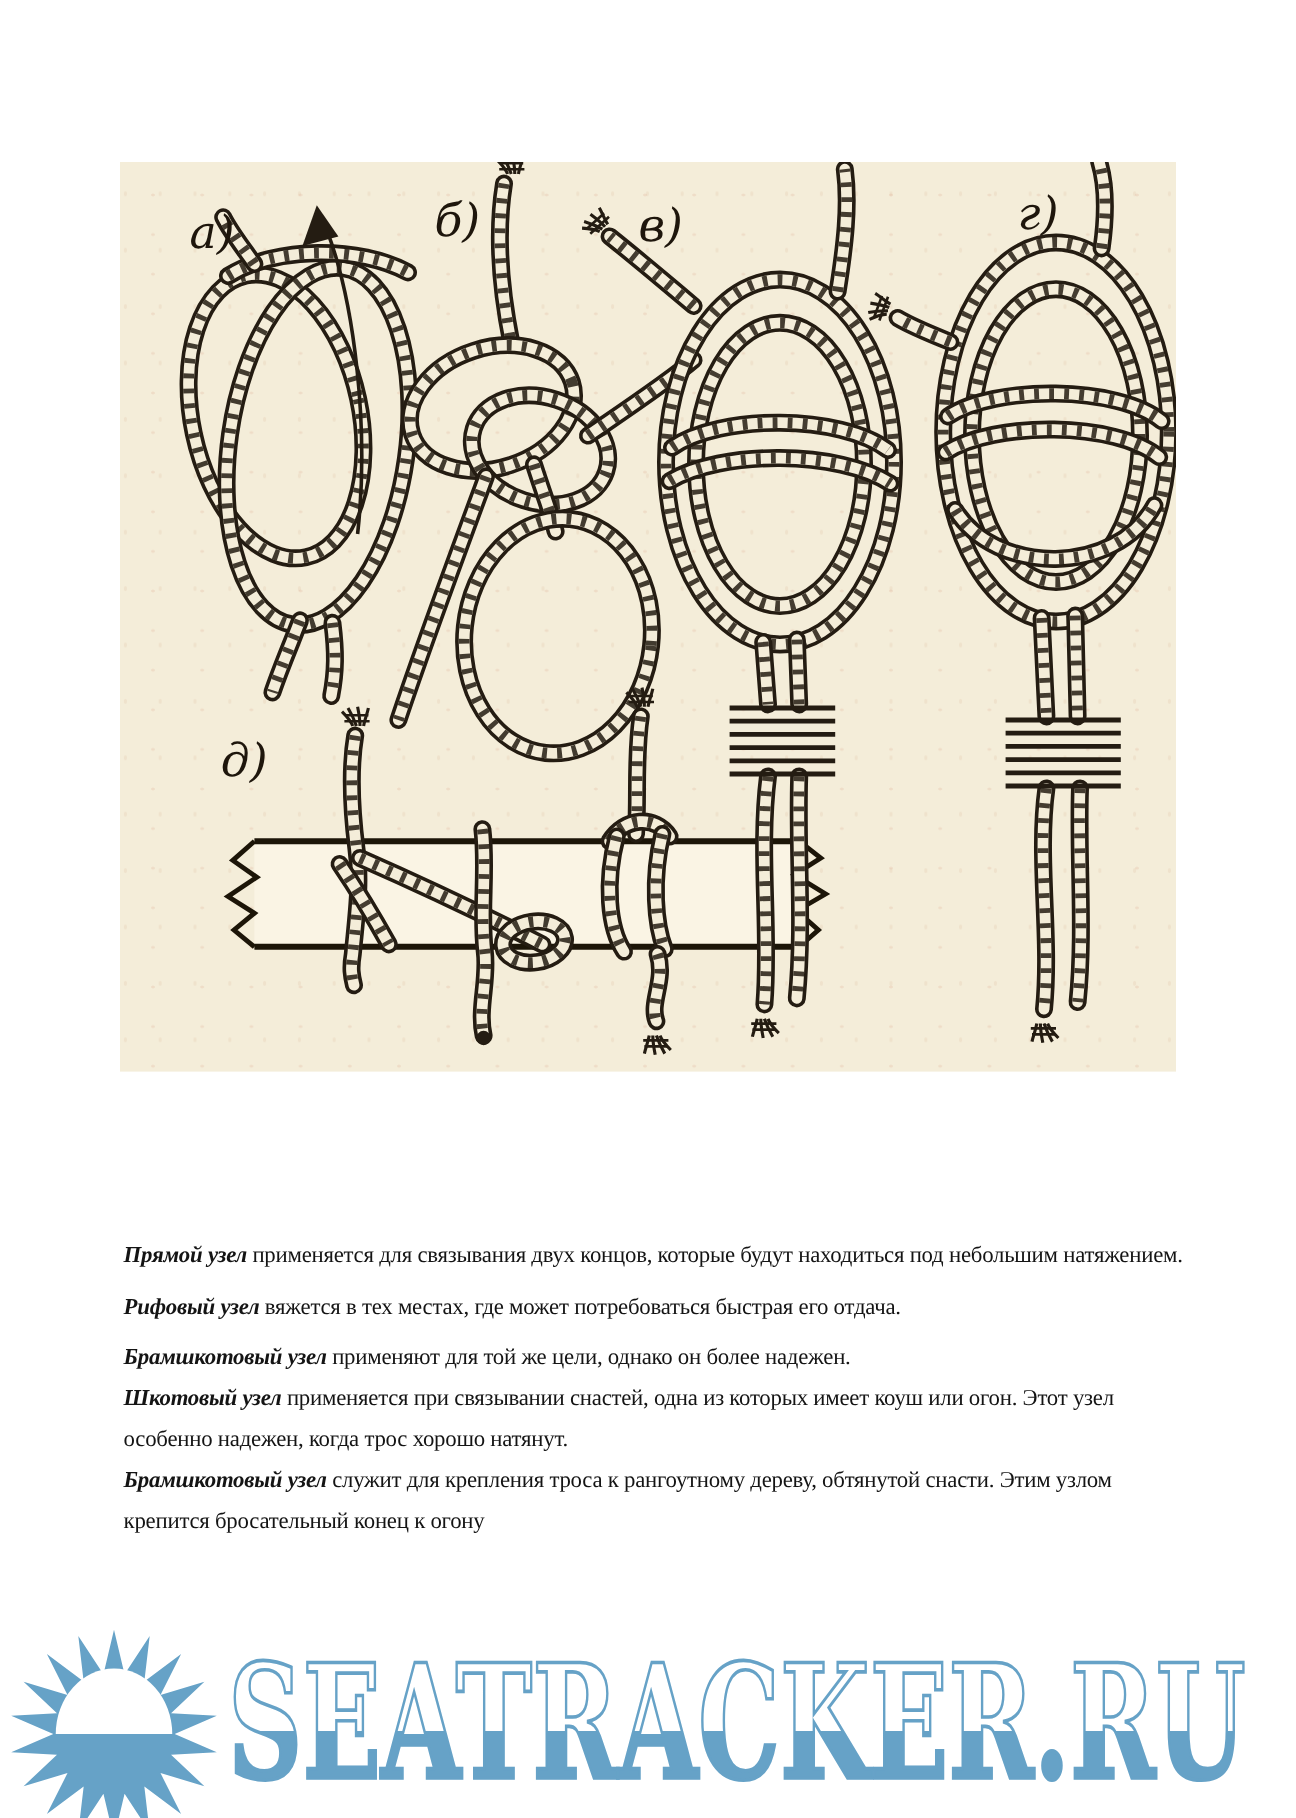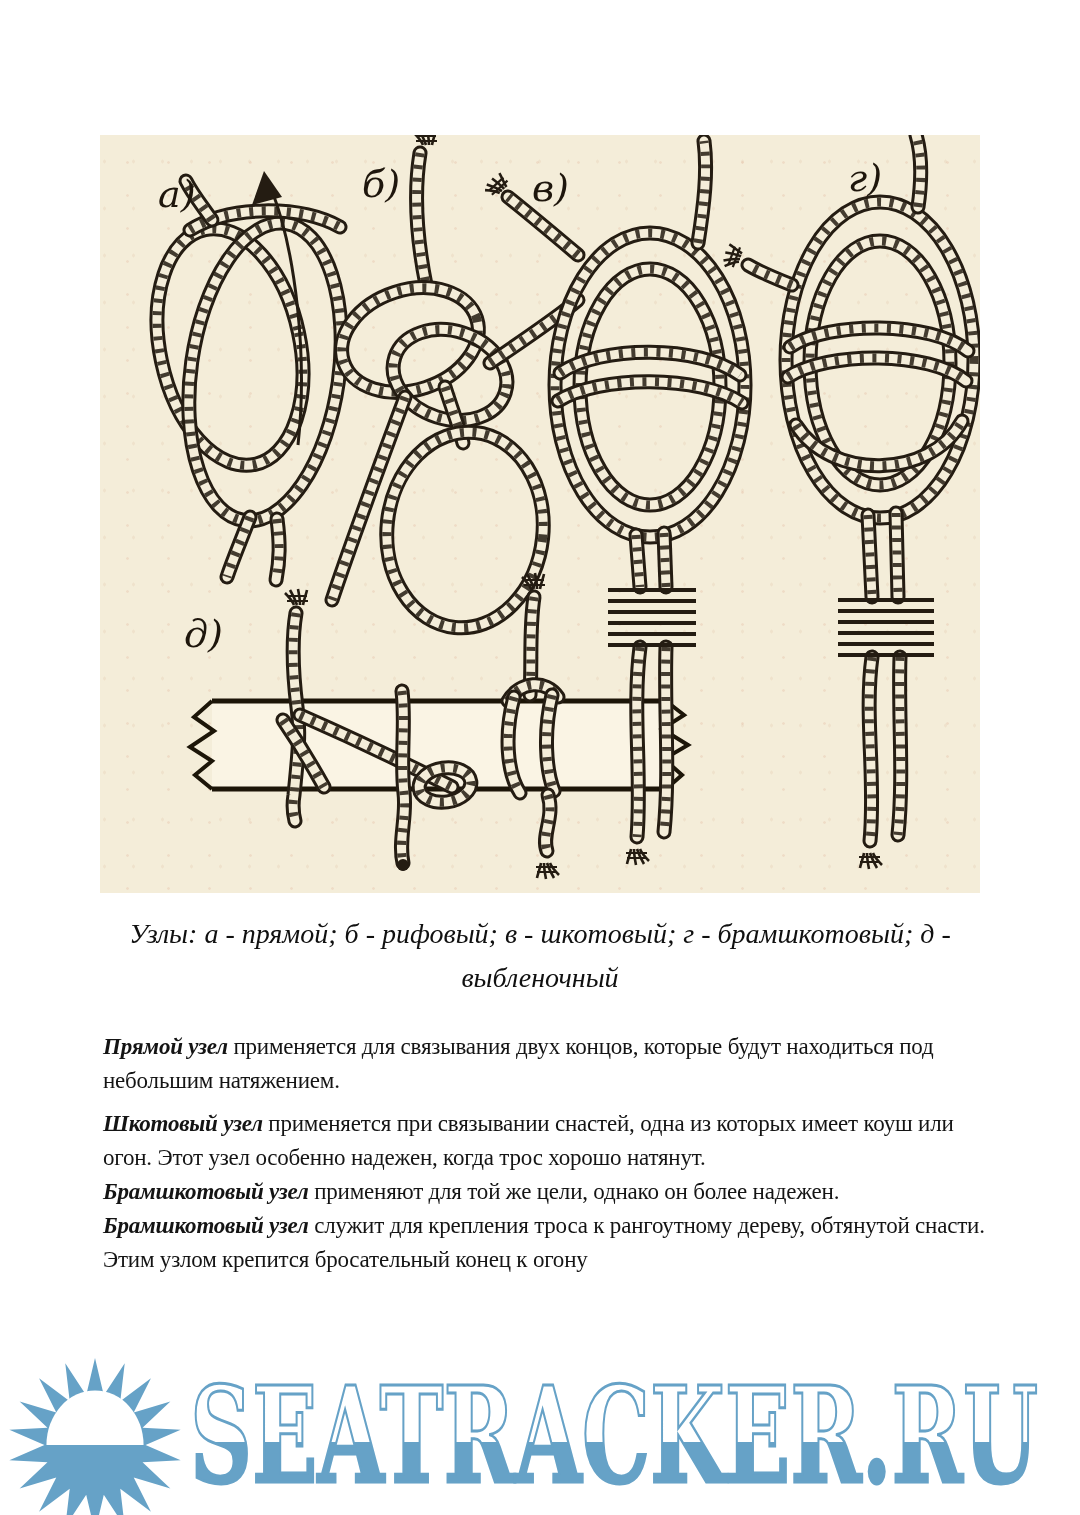--- a/index.html
+++ b/index.html
@@ -25,21 +25,21 @@
   .arrowline{fill:none;stroke:#241c12;stroke-width:3}
   .pole-line{stroke:#1c1508;stroke-width:5;fill:none}
   .jag{stroke:#1c1508;stroke-width:4;fill:none;stroke-linejoin:miter}
 
   
   .caption{position:absolute;left:120px;top:912px;width:840px;text-align:center;
            font-style:italic;font-size:28px;line-height:44px;color:#101010;}
 
   
   .bodytext{position:absolute;left:103px;top:1030px;width:893px;}
-  .bodytext p{margin:0;font-size:23px;line-height:34px;letter-spacing:-0.2px;}
+  .bodytext p{margin:0;font-size:19px;line-height:34px;letter-spacing:-0.2px;}
   .bodytext p.gap9{margin-bottom:9px;}
   .bodytext p.gap8{margin-bottom:8px;}
   .lead{font-weight:bold;font-style:italic;}
 
   
   .logo{position:absolute;left:6px;top:1356px;width:1060px;height:165px;display:flex;align-items:flex-start;}
   .logo svg{display:block;}
 </style>
 </head>
 <body>
@@ -274,26 +274,26 @@
 
         <text class="lbl" x="58" y="72">а)</text>
         <text class="lbl" x="262" y="62">б)</text>
         <text class="lbl" x="432" y="66">в)</text>
         <text class="lbl" x="748" y="56">г)</text>
         <text class="lbl" x="84" y="512">д)</text>
       </g>
     </svg>
   </div>
 
-  <div class="caption">Узлы: а - прямой; б - рифовый; в - шкотовый; г - брамшкотовый; д - выбленочный</div>
 
   <div class="bodytext">
     <p class="gap9"><span class="lead">Прямой узел</span><span>  применяется для связывания двух концов, которые будут находиться под небольшим натяжением.</span></p>
+    <p class="gap8"><span class="lead">Рифовый узел</span><span>  вяжется в тех местах, где может потребоваться быстрая его отдача.</span></p>
+    <p><span class="lead">Брамшкотовый узел</span><span>  применяют для той же цели, однако он более надежен.</span></p>
     <p><span class="lead">Шкотовый узел</span><span>  применяется при связывании снастей, одна из которых имеет коуш или огон. Этот узел особенно надежен, когда трос хорошо натянут.</span></p>
-    <p><span class="lead">Брамшкотовый узел</span><span>  применяют для той же цели, однако он более надежен.</span></p>
     <p><span class="lead">Брамшкотовый узел</span><span>  служит для крепления троса к рангоутному дереву, обтянутой снасти. Этим узлом крепится бросательный конец к огону</span></p>
   </div>
 
   <div class="logo">
     <svg width="178" height="178" viewBox="0 0 176 176">
       <polygon fill="#66a2c7" points="88,2 96.7,38.8 117.4,7.2 113,44.7 143.3,22.1 126.3,55.8 162.5,45 135,70.9 172.7,73 138,88 172.7,103 135,105.1 162.5,131 126.3,120.2 143.3,153.9 113,131.3 117.4,168.8 96.7,137.2 88,174 79.3,137.2 58.6,168.8 63,131.3 32.7,153.9 49.7,120.2 13.5,131 41,105.1 3.3,103 38,88 3.3,73 41,70.9 13.5,45 49.7,55.8 32.7,22.1 63,44.7 58.6,7.2 79.3,38.8"></polygon>
       <path d="M 40,88 A 48 54 0 0 1 136,88 Z" fill="#ffffff"></path>
     </svg>
     <svg width="856" height="160" viewBox="0 0 856 160" style="margin-left:4px">
       <defs>

